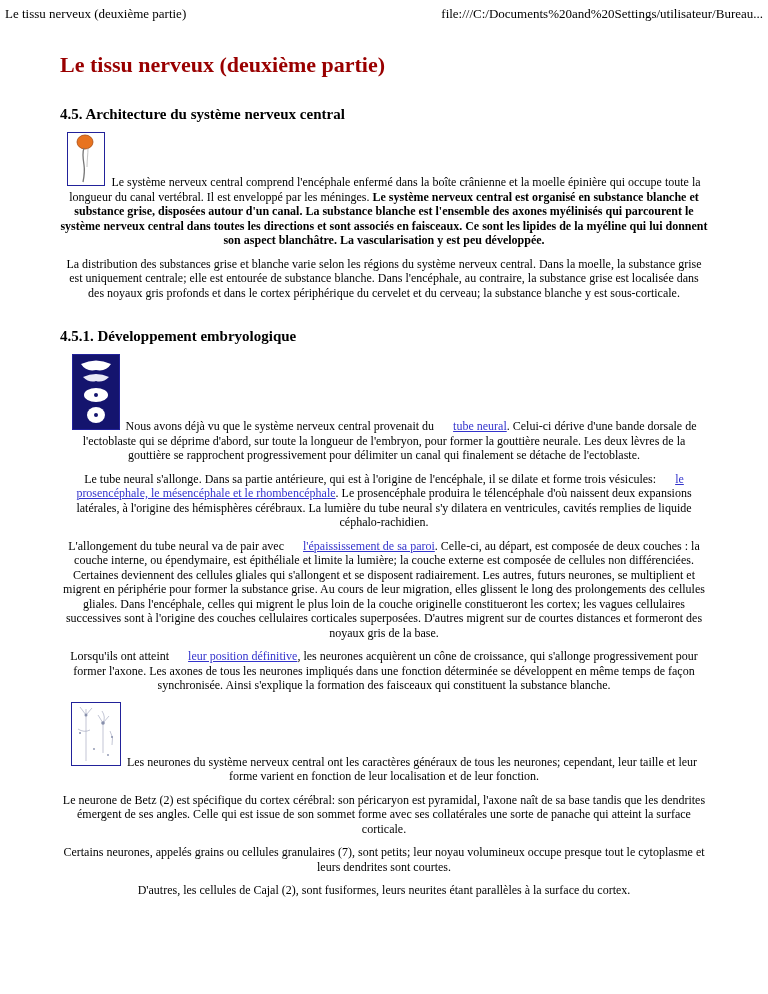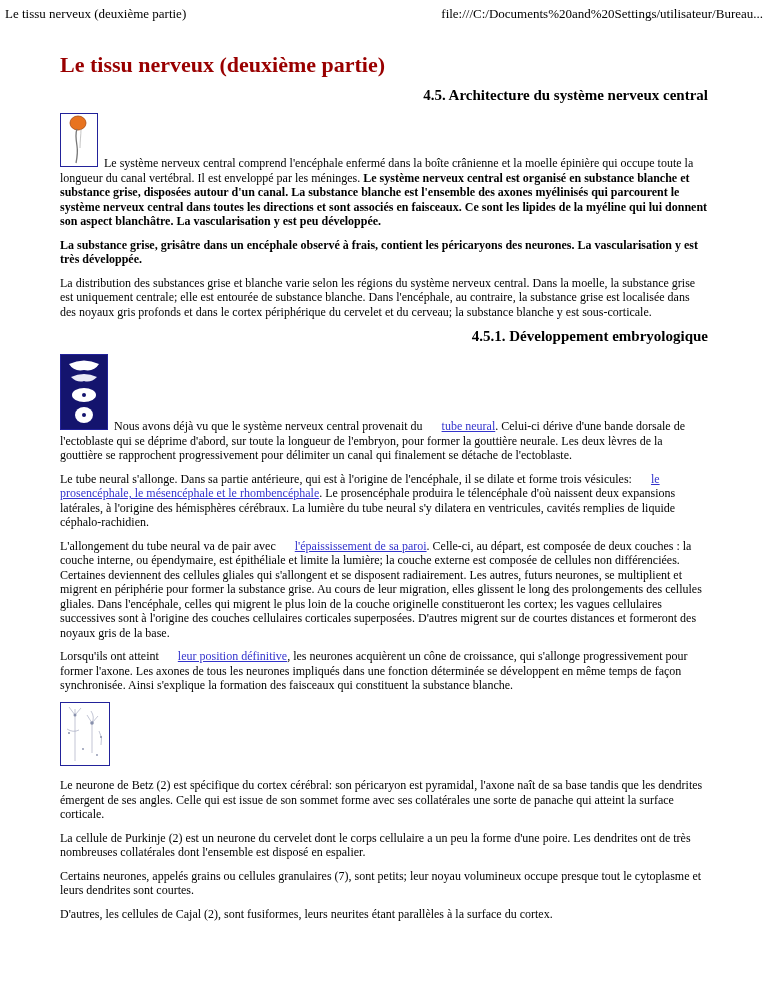--- a/index.html
+++ b/index.html
@@ -29,28 +29,28 @@
   }
   h1.doc-title {
     color: var(--title-color);
     font-size: 22px;
     font-weight: bold;
     margin: 30px 0 4px 0;
   }
   h2.sec-heading {
     font-size: 15px;
     font-weight: bold;
-    margin: 9px 0 9px 0;
+    margin: 28px 0 9px 0;
     color: #000000;
-    text-align: right;
   }
   p.para {
     font-size: 12px;
     line-height: 14.5px;
     margin: 9px 0;
+    text-align: center;
   }
   p.para.bold { font-weight: bold; }
   .fig {
     display: inline-block;
     border: 1px solid var(--img-border);
     margin-right: 6px;
     vertical-align: baseline;
     line-height: 0;
   }
   .fig svg { display: block; }
@@ -79,21 +79,20 @@
     <span class="fig" title="schéma de l'encéphale et de la moelle épinière">
       <svg width="36" height="52" viewBox="0 0 36 52">
         <rect width="36" height="52" fill="#ffffff"></rect>
         <ellipse cx="17" cy="9" rx="8" ry="7" fill="#e8731f" stroke="#a84a10" stroke-width="0.8"></ellipse>
         <path d="M16,15 C14,20 15,26 16,32 C17,38 16,44 15,49" stroke="#777777" stroke-width="1.3" fill="none"></path>
         <path d="M20,15 C20,21 19,27 19,34" stroke="#aaaaaa" stroke-width="0.7" fill="none"></path>
       </svg>
     </span><span><span>Le système nerveux central comprend l'encéphale enfermé dans la boîte crânienne et la moelle épinière qui occupe toute la longueur du canal vertébral. Il est enveloppé par les méninges. </span><b>Le système nerveux central est organisé en substance blanche et substance grise, disposées autour d'un canal. La substance blanche est l'ensemble des axones myélinisés qui parcourent le système nerveux central dans toutes les directions et sont associés en faisceaux. Ce sont les lipides de la myéline qui lui donnent son aspect blanchâtre. La vascularisation y est peu développée.</b></span>
   </p>
 
-  <p class="para bold">La substance grise, grisâtre dans un encéphale observé à frais, contient les péricaryons des neurones. La vascularisation y est très développée.</p>
 
   <p class="para">La distribution des substances grise et blanche varie selon les régions du système nerveux central. Dans la moelle, la substance grise est uniquement centrale; elle est entourée de substance blanche. Dans l'encéphale, au contraire, la substance grise est localisée dans des noyaux gris profonds et dans le cortex périphérique du cervelet et du cerveau; la substance blanche y est sous-corticale.</p>
 
   <h2 class="sec-heading">4.5.1. Développement embryologique</h2>
 
   <p class="para">
     <span class="fig" title="coupes du tube neural (développement embryologique)">
       <svg width="46" height="74" viewBox="0 0 46 74">
         <rect width="46" height="74" fill="#14146e"></rect>
         <path d="M8 9 Q23 2 38 9 Q33 17 23 15 Q13 17 8 9 Z" fill="#ffffff"></path>
@@ -124,24 +123,23 @@
         </g>
         <g fill="#8890ac">
           <circle cx="14" cy="12" r="1.5"></circle>
             <circle cx="31" cy="20" r="1.8"></circle>
           <circle cx="40" cy="34" r="1"></circle>
             <circle cx="8" cy="30" r="1"></circle>
           <circle cx="22" cy="46" r="0.9"></circle>
             <circle cx="36" cy="52" r="0.9"></circle>
         </g>
       </svg>
-    </span>
+    </span><span>Les neurones du système nerveux central ont les caractères généraux de tous les neurones; cependant, leur taille et leur forme varient en fonction de leur localisation et de leur fonction.</span>
   </p>
 
   <p class="para">Le neurone de Betz (2) est spécifique du cortex cérébral: son péricaryon est pyramidal, l'axone naît de sa base tandis que les dendrites émergent de ses angles. Celle qui est issue de son sommet forme avec ses collatérales une sorte de panache qui atteint la surface corticale.</p>
 
-  <p class="para">La cellule de Purkinje (2) est un neurone du cervelet dont le corps cellulaire a un peu la forme d'une poire. Les dendrites ont de très nombreuses collatérales dont l'ensemble est disposé en espalier.</p>
 
   <p class="para">Certains neurones, appelés grains ou cellules granulaires (7), sont petits; leur noyau volumineux occupe presque tout le cytoplasme et leurs dendrites sont courtes.</p>
 
   <p class="para">D'autres, les cellules de Cajal (2), sont fusiformes, leurs neurites étant parallèles à la surface du cortex.</p>
 
 </main>
 
 </body></html>

